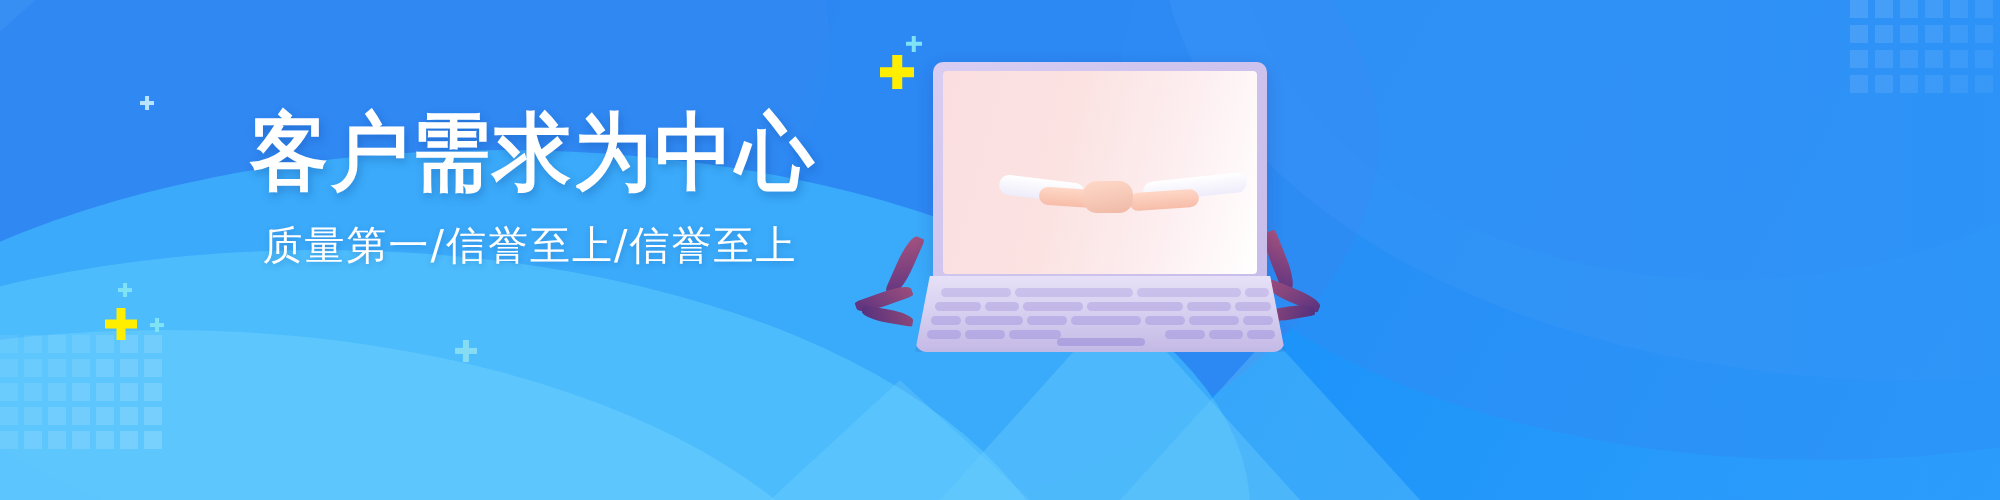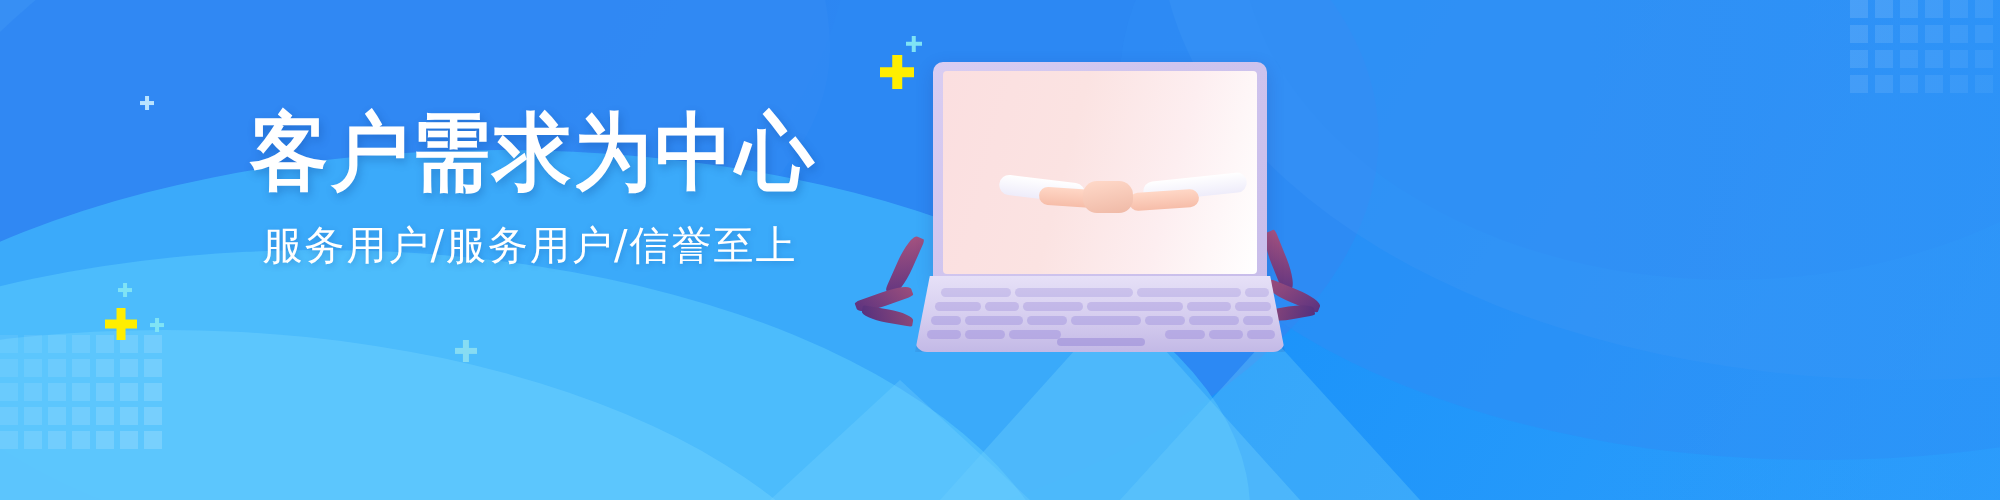--- a/index.html
+++ b/index.html
@@ -287,21 +287,21 @@
       <div class="plus" style="left: 906px; top: 36px; width: 16px; height: 16px; color: rgb(127, 227, 245);"></div>
       <div class="plus" style="left: 105px; top: 308px; width: 32px; height: 32px; color: rgb(255, 238, 0);"></div>
       <div class="plus" style="left: 118px; top: 283px; width: 14px; height: 14px; color: rgb(127, 227, 245);"></div>
       <div class="plus" style="left: 150px; top: 318px; width: 14px; height: 14px; color: rgb(127, 227, 245);"></div>
       <div class="plus" style="left: 455px; top: 340px; width: 22px; height: 22px; color: rgb(134, 220, 243);"></div>
       <div class="plus" style="left: 140px; top: 96px; width: 14px; height: 14px; color: rgb(185, 228, 255);"></div>
     </div>
 
   <div id="text-block">
     <div id="headline">客户需求为中心</div>
-    <div id="subtitle">服务用户/服务用户/信誉至上</div>
+    <div id="subtitle">质量第一/信誉至上/信誉至上</div>
   </div>
 
   <div id="laptop">
 
     <div class="leaf" style="left:-18px; top:172px; width:16px; height:62px; transform:rotate(24deg);
                 background:linear-gradient(150deg,#a8547f,#5f3480);"></div>
     <div class="leaf" style="left:-38px; top:208px; width:14px; height:58px; transform:rotate(70deg);
                 background:linear-gradient(150deg,#9d4f7c,#5a3280);"></div>
     <div class="leaf" style="left:-34px; top:228px; width:13px; height:52px; transform:rotate(100deg);
                 background:linear-gradient(150deg,#8f4878,#54307e);"></div>

